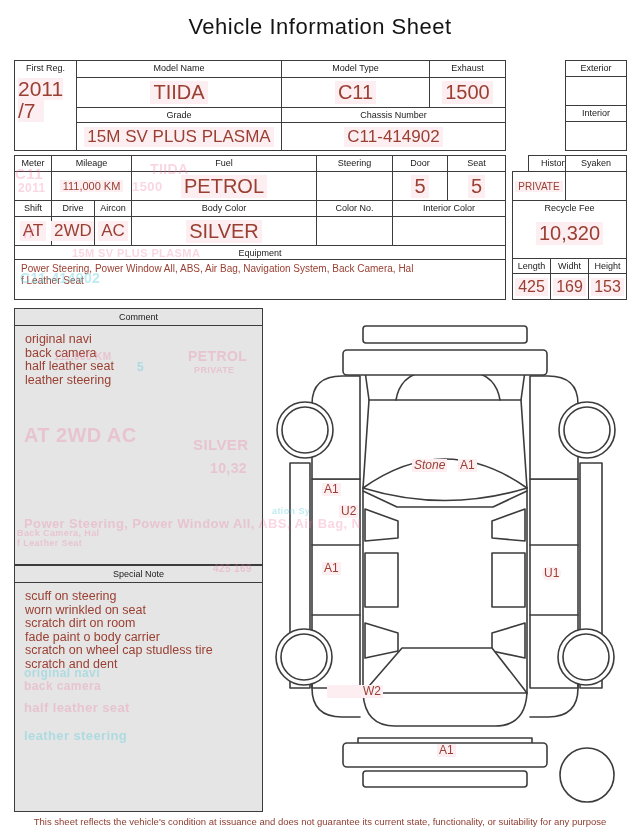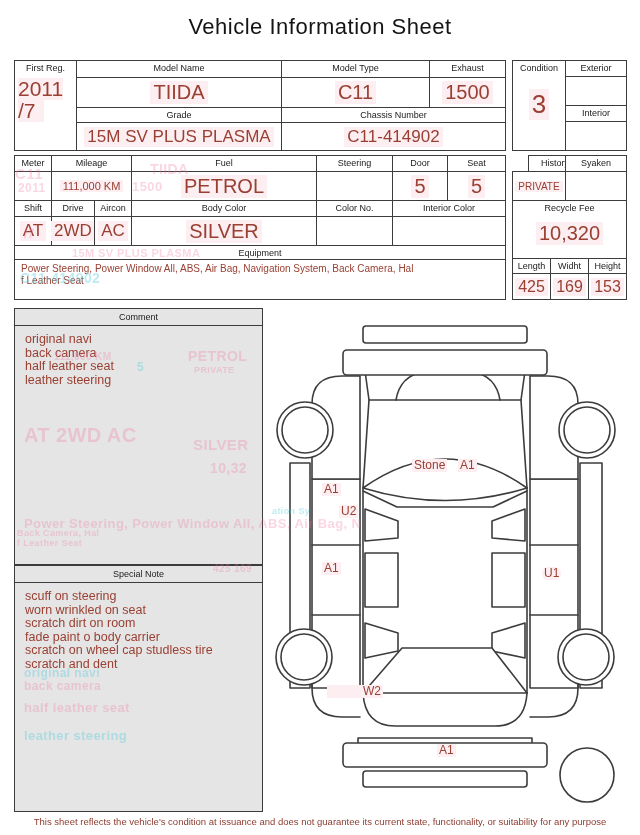--- a/index.html
+++ b/index.html
@@ -68,26 +68,20 @@
     </div>
   <div class="cell lbl" style="left:76px;top:107px;width:205px;height:15px">Grade</div>
   <div class="cell val v17 bb" style="left:76px;top:122px;width:205px;height:29px">
       <span class="hl">15M SV PLUS PLASMA</span>
     </div>
   <div class="cell lbl br" style="left:281px;top:107px;width:225px;height:15px">Chassis Number</div>
   <div class="cell val v17 br bb" style="left:281px;top:122px;width:225px;height:29px">
       <span class="hl">C11-414902</span>
     </div>
 
-  <div class="cell bb" style="left:512px;top:60px;width:53px;height:91px">
-    <div class="lbl-top">Condition</div>
-    <div class="cond-val">
-        <span class="hl">3</span>
-      </div>
-  </div>
   <div class="cell lbl br" style="left:565px;top:60px;width:62px;height:16px">Exterior</div>
   <div class="cell val br" style="left:565px;top:76px;width:62px;height:29px"></div>
   <div class="cell lbl br" style="left:565px;top:105px;width:62px;height:16px">Interior</div>
   <div class="cell val br bb" style="left:565px;top:121px;width:62px;height:30px"></div>
 
   <div class="cell lbl" style="left:14px;top:155px;width:37px;height:16px">Meter</div>
   <div class="cell lbl" style="left:51px;top:155px;width:80px;height:16px">Mileage</div>
   <div class="cell lbl" style="left:131px;top:155px;width:185px;height:16px">Fuel</div>
   <div class="cell lbl" style="left:316px;top:155px;width:76px;height:16px">Steering</div>
   <div class="cell lbl" style="left:392px;top:155px;width:55px;height:16px">Door</div>
@@ -227,21 +221,21 @@
 
       <rect x="88" y="428" width="174" height="8"></rect>
       <rect x="73" y="433" width="204" height="24" rx="4"></rect>
       <rect x="93" y="461" width="164" height="16" rx="3"></rect>
 
       <circle cx="317" cy="465" r="27"></circle>
     </g>
   </svg>
 
   <div id="diagram-labels">
-      <span class="diag-label" style="left: 412px; top: 459px;">Stone</span>
+      <span class="diag-label" style="left: 412px; top: 459px; font-style: italic;">Stone</span>
       <span class="diag-label" style="left: 458px; top: 459px;">A1</span>
       <span class="diag-label" style="left: 322px; top: 483px;">A1</span>
       <span class="diag-label" style="left: 339px; top: 505px;">U2</span>
       <span class="diag-label" style="left: 322px; top: 562px;">A1</span>
       <span class="diag-label" style="left: 542px; top: 567px; border-radius: 6px;">U1</span>
       <span class="diag-label" style="left: 327px; top: 685px; padding-left: 36px;">W2</span>
       <span class="diag-label" style="left: 437px; top: 744px;">A1</span>
     </div>
 
   <div class="footer">This sheet reflects the vehicle's condition at issuance and does not guarantee its current state, functionality, or suitability for any purpose</div>

